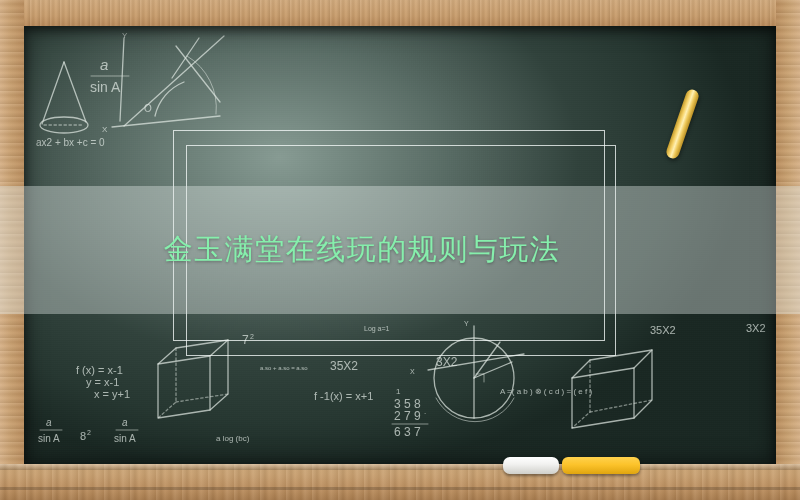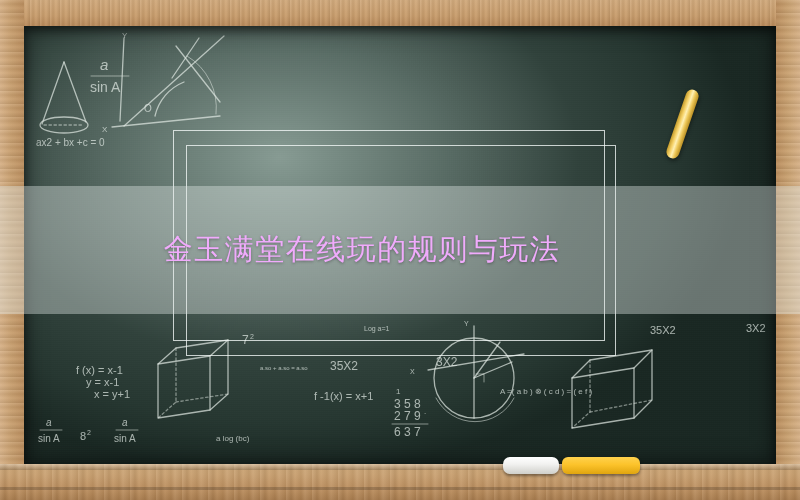--- a/index.html
+++ b/index.html
@@ -117,21 +117,21 @@
   .deco-inner{left:186px;top:145px;width:428px;height:209px;}
 
   
   .band{
     position:absolute;left:0;top:186px;width:800px;height:128px;
     background:rgba(225,232,229,.40);
   }
   .title{
     position:absolute;left:0;top:186px;width:724px;height:128px;
     display:flex;align-items:center;justify-content:center;
-    color:#f0abfc;
+    color:#86efac;
     font-size:29px;
     letter-spacing:1.5px;
     font-family:Liberation Mono, monospace;
     text-shadow:0 1px 3px rgba(0,0,0,.35);
     white-space:nowrap;
   }
 
   
   .chalk-stick-diag{
     position:absolute;left:676px;top:88px;

